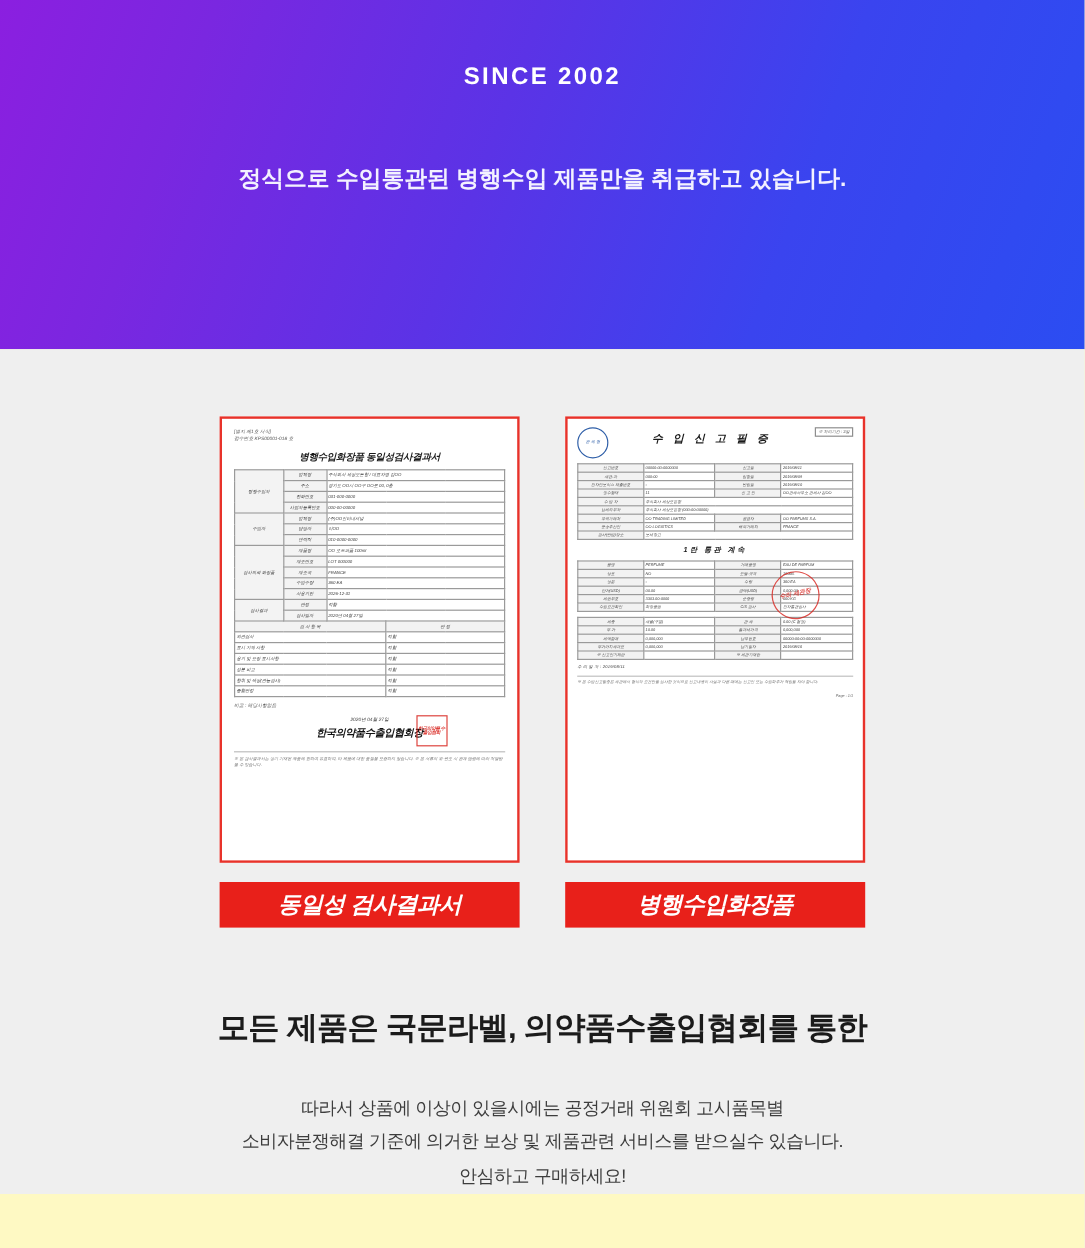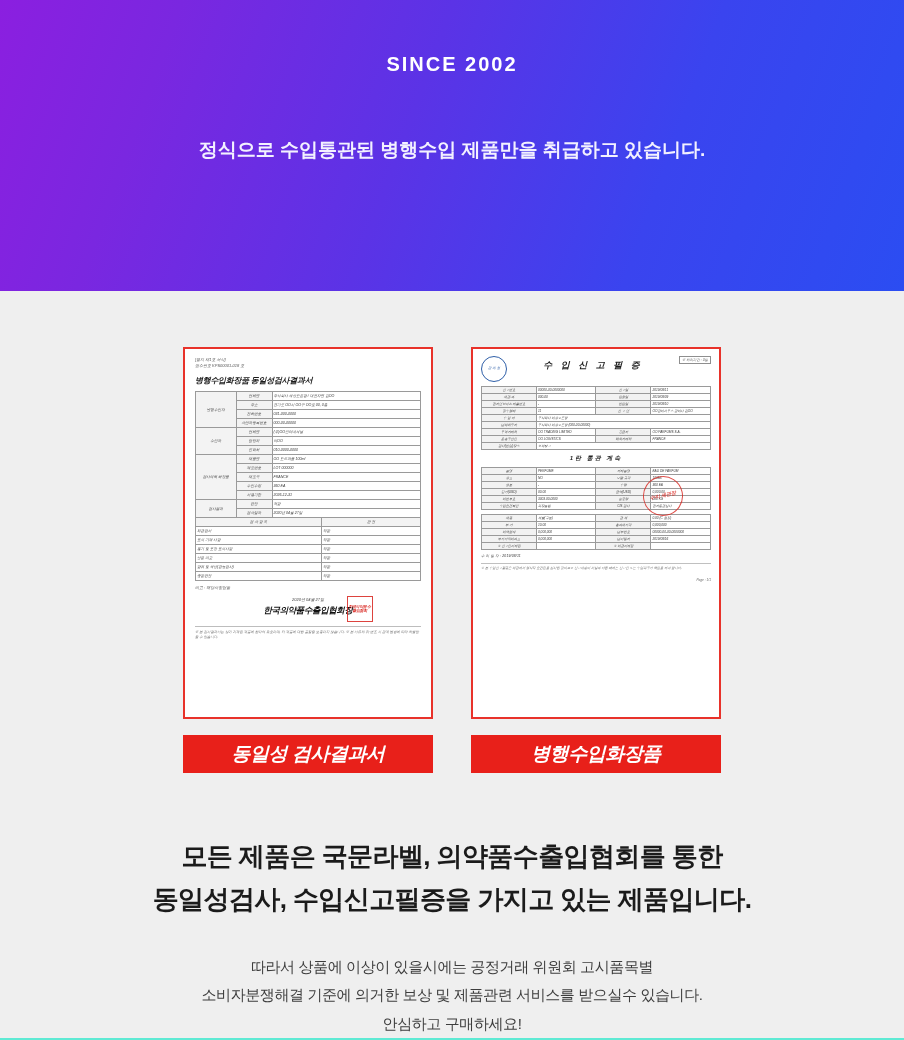--- a/index.html
+++ b/index.html
@@ -7,21 +7,21 @@
     width: 904px;
     height: 1040px;
     font-family: "Liberation Sans", sans-serif;
     background: #efefef;
   }
   .page {
     position: relative;
     width: 904px;
     height: 1040px;
     overflow: hidden;
-    background: #5eead4;
+    background: #fef9c3;
   }
 
   
   .hero {
     position: relative;
     width: 904px;
     height: 291px;
     background: linear-gradient(110deg, #8b1fe0 0%, #7a27e0 18%, #5b33e6 45%, #3a44ef 72%, #2b4df2 100%);
     color: #ffffff;
     text-align: center;
@@ -90,20 +90,21 @@
     display: flex;
     align-items: center;
     justify-content: center;
     letter-spacing: -0.5px;
   }
 
   
   .d1 { padding: 8px 10px; font-size: 4px; color: #2c2c2c; }
   .d1 .tiny { font-size: 4px; line-height: 1.5; color: #555; }
   .d1 .hdr-title {
+    text-align: center;
     font-size: 8px;
     font-weight: bold;
     color: #1a1a1a;
     margin: 6px 0 5px;
     letter-spacing: -0.3px;
   }
   .d1 table {
     width: 100%;
     border-collapse: collapse;
     table-layout: fixed;
@@ -505,21 +506,20 @@
             <div class="footer-lines" style="border:none;text-align:right">Page : 1/1</div>
           </div>
         </div>
         <div class="doc-label">병행수입화장품</div>
       </div>
 
     </div>
 
     <div class="desc-main">
       <span>모든 제품은 국문라벨, 의약품수출입협회를 통한</span><br>
-      <span>동일성검사, 수입신고필증을 가지고 있는 제품입니다.</span>
     </div>
 
     <div class="desc-sub">
       <span>따라서 상품에 이상이 있을시에는 공정거래 위원회 고시품목별</span><br>
       <span>소비자분쟁해결 기준에 의거한 보상 및 제품관련 서비스를 받으실수 있습니다.</span><br>
       <span>안심하고 구매하세요!</span>
     </div>
 
   </section>
 </div>

